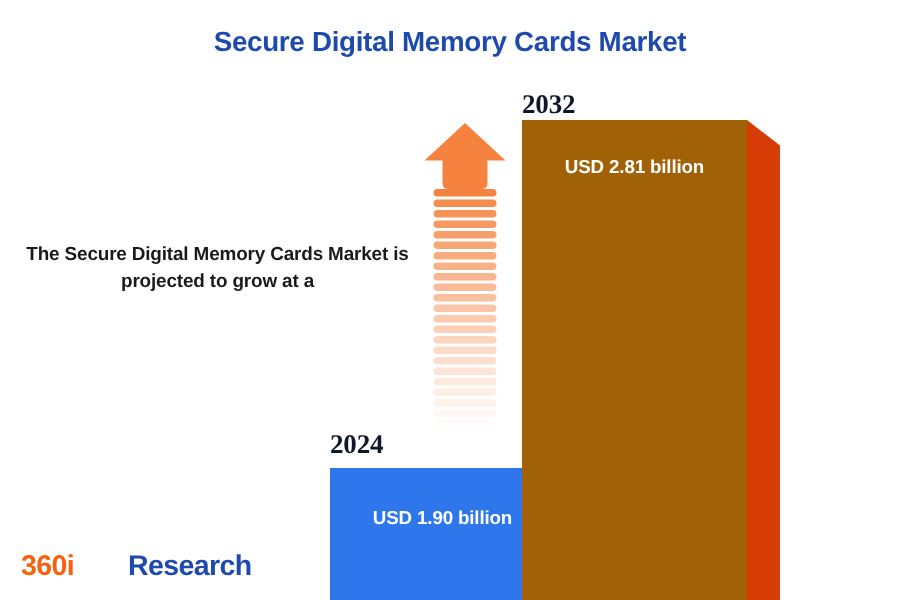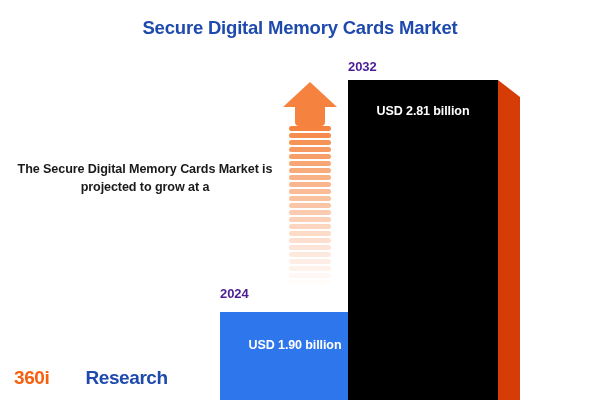--- a/index.html
+++ b/index.html
@@ -84,24 +84,25 @@
     height: 5px;
     border-radius: 2.5px;
     margin-bottom: 2px;
   }
 
   
   .bar-group { position: absolute; }
 
   .bar-year {
     position: absolute;
-    font-size: 13px;
-    font-weight: bold;
-    color: #4c1d95;
+    font-size: 18px;
+    font-weight: bold;
+    color: #0f172a;
     letter-spacing: -0.1px;
+    font-family: Liberation Serif, serif;
   }
   .bar-front {
     position: absolute;
     overflow: hidden;
   }
   .bar-side {
     position: absolute;
   }
   .bar-label {
     position: absolute;
@@ -126,21 +127,21 @@
     background: #0b3190;
     clip-path: polygon(0 0, 100% 17px, 100% 100%, 0 100%);
   }
   #bar-2024-label { top: 26px; }
 
   
   #bar-2032-year { left: 348px; top: 59px; }
   #bar-2032-front {
     left: 348px; top: 80px;
     width: 150px; height: 320px;
-    background: #000000;
+    background: #a16207;
   }
   #bar-2032-side {
     left: 498px; top: 80px;
     width: 22px; height: 320px;
     background: #d63c06;
     clip-path: polygon(0 0, 100% 17px, 100% 100%, 0 100%);
   }
   #bar-2032-label { top: 24px; }
 
   

